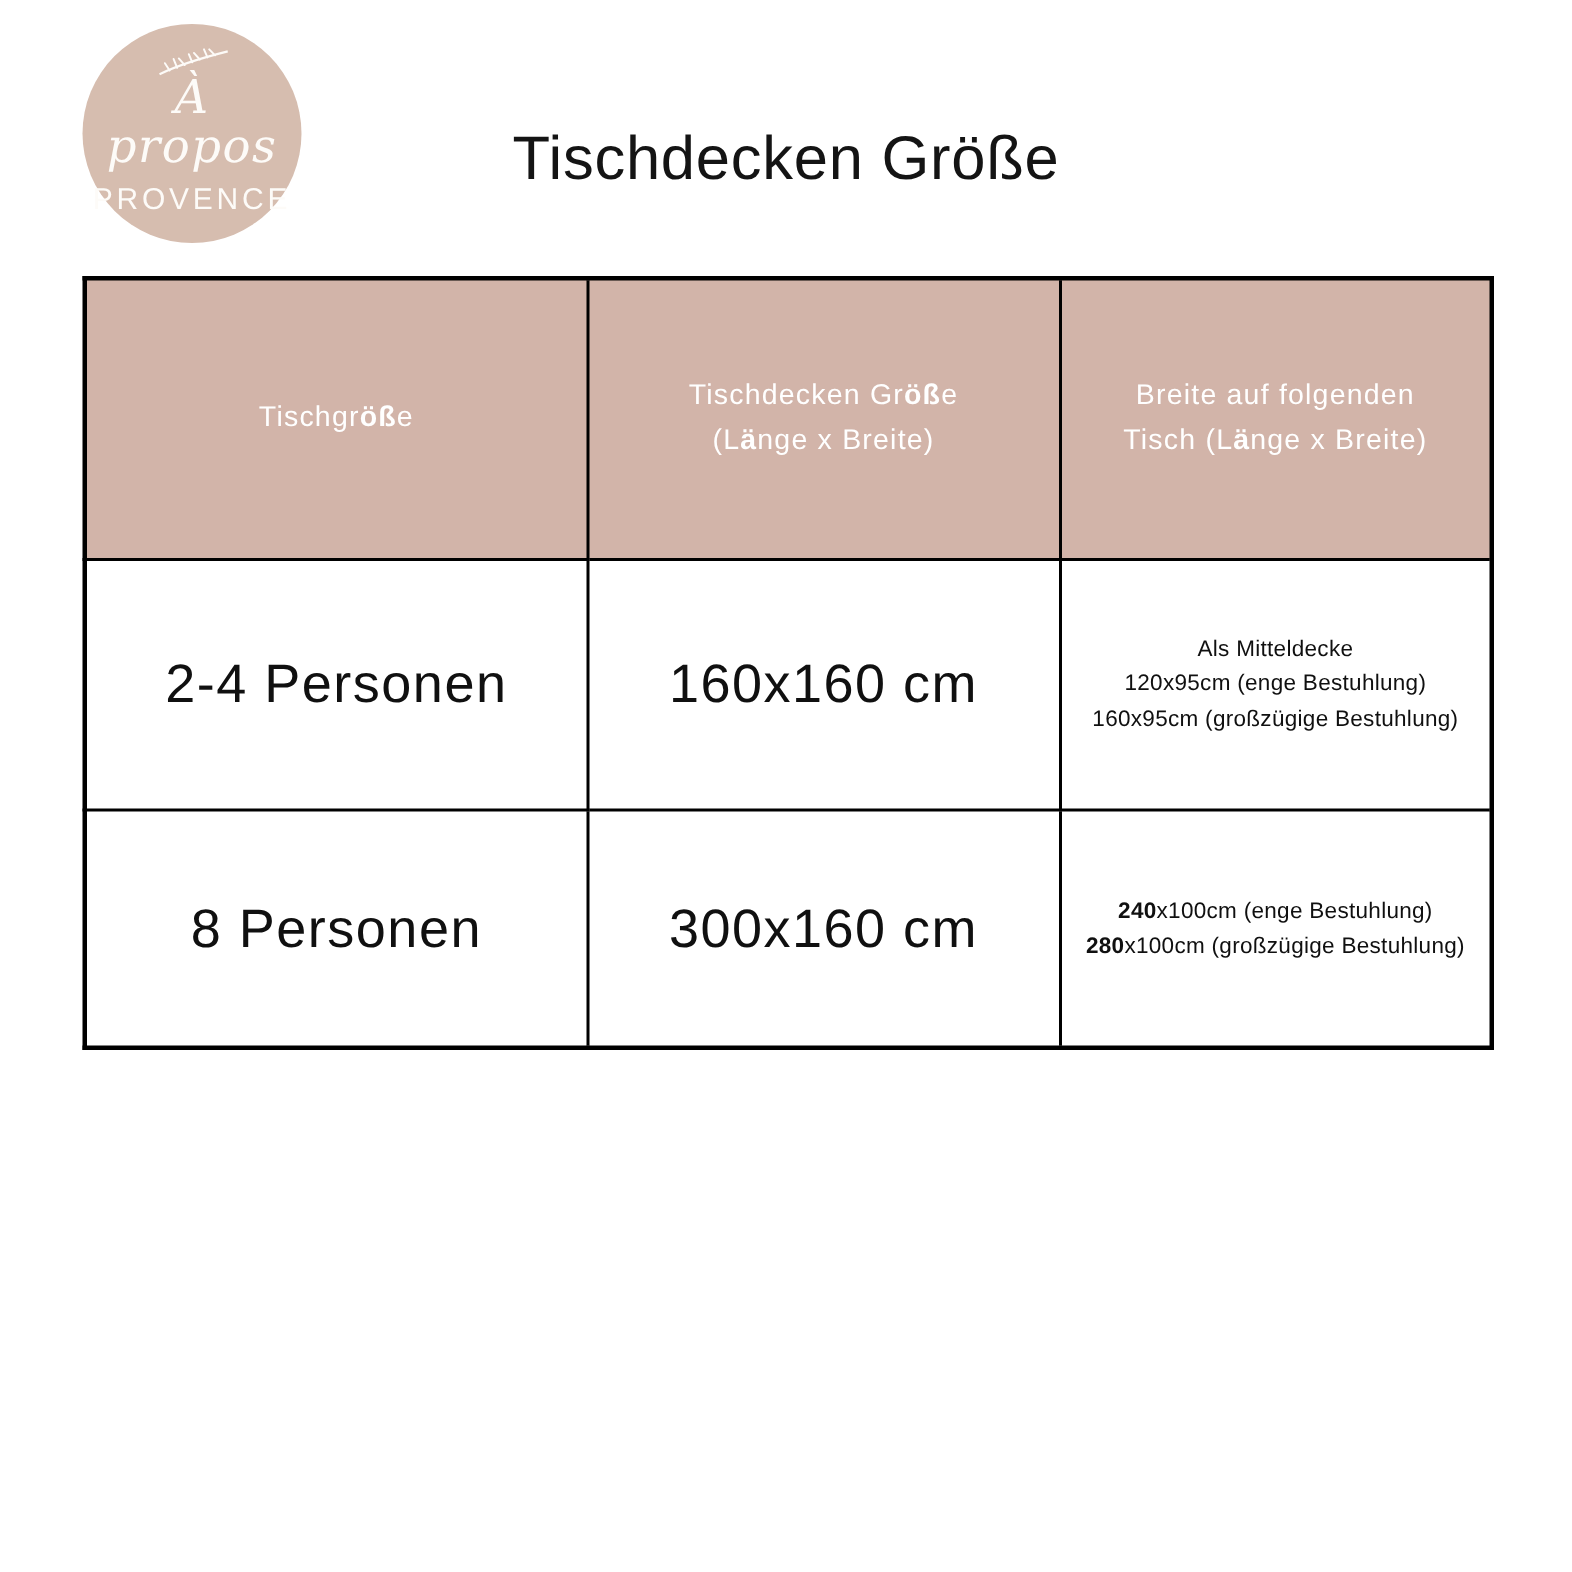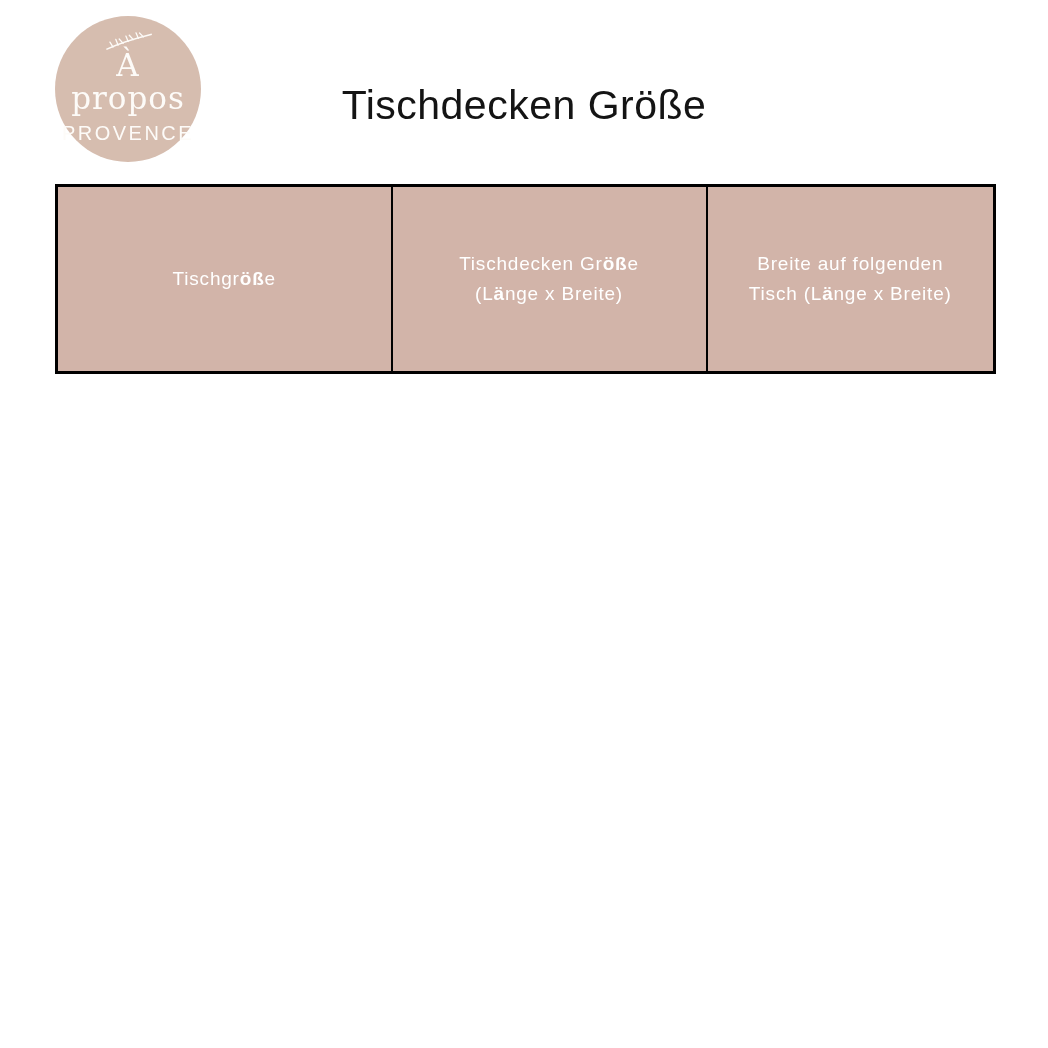--- a/index.html
+++ b/index.html
@@ -32,20 +32,21 @@
   .sprig {
     position: absolute;
     left: 48px;
     top: 15px;
     width: 52px;
     height: 20px;
     transform: rotate(-6deg);
   }
   .logo-script {
     font-family: "DejaVu Serif", serif;
+    font-style: italic;
     font-size: 31px;
     line-height: 1.05;
     margin-top: 16px;
     letter-spacing: 1px;
   }
   .logo-caps {
     font-size: 20px;
     letter-spacing: 2.5px;
     margin-top: 7px;
     font-weight: 400;
@@ -141,16 +142,33 @@
           <div>Tischdecken Gr<b>öß</b>e</div>
           <div>(L<b>ä</b>nge x Breite)</div>
         </th>
         <th>
           <div>Breite auf folgenden</div>
           <div>Tisch (L<b>ä</b>nge x Breite)</div>
         </th>
       </tr>
     </thead>
     <tbody>
+      <tr class="r0">
+        <td class="persons">2-4 Personen</td>
+        <td class="size">160x160 cm</td>
+        <td class="fits">
+          <div><b></b><span>Als Mitteldecke</span></div>
+          <div><b></b><span>120x95cm (enge Bestuhlung)</span></div>
+          <div><b></b><span>160x95cm (großzügige Bestuhlung)</span></div>
+        </td>
+      </tr>
+      <tr class="r3">
+        <td class="persons">8 Personen</td>
+        <td class="size">300x160 cm</td>
+        <td class="fits">
+          <div><b>240</b><span>x100cm (enge Bestuhlung)</span></div>
+          <div><b>280</b><span>x100cm (großzügige Bestuhlung)</span></div>
+        </td>
+      </tr>
     </tbody>
   </table>
 
 </div>
 
 </body></html>

